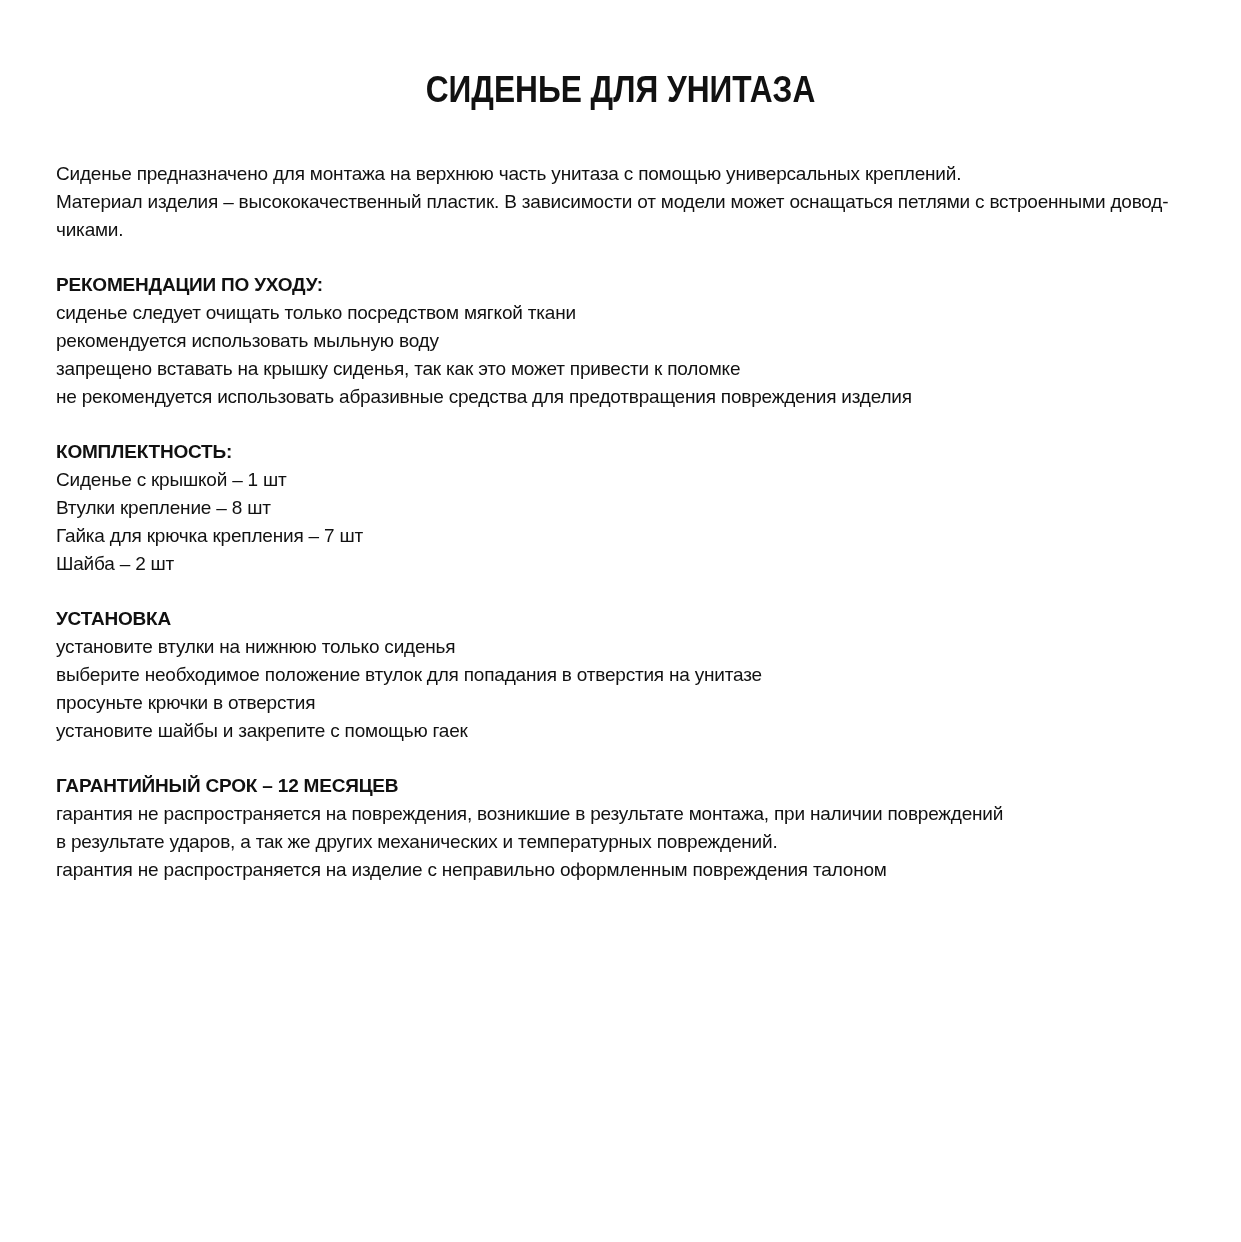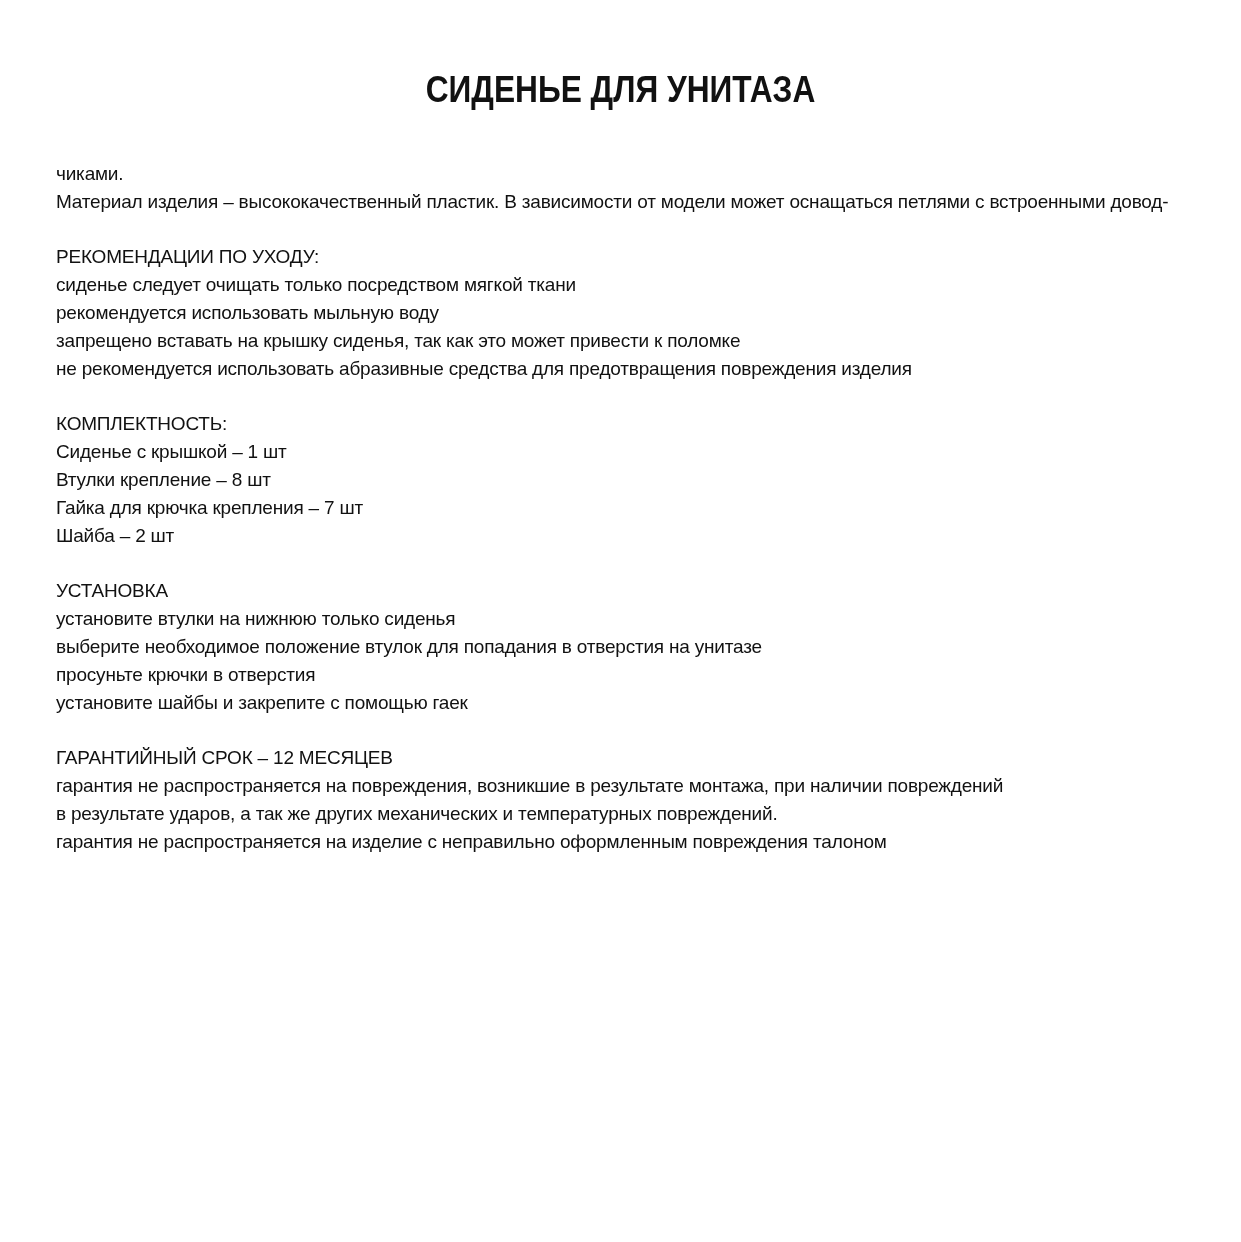--- a/index.html
+++ b/index.html
@@ -41,35 +41,36 @@
     letter-spacing: -0.2px;
     white-space: nowrap;
   }
   .section {
     margin-top: 27px;
   }
   .section-heading {
     margin: 0;
     font-size: 19px;
     line-height: 28px;
-    font-weight: 400;
+    font-weight: 700;
     letter-spacing: -0.2px;
     white-space: nowrap;
   }
 </style>
 </head>
 <body>
 
 <div class="page">
 
   <h1 class="doc-title">СИДЕНЬЕ ДЛЯ УНИТАЗА</h1>
 
   <div class="intro">
+    <p class="doc-line">Сиденье предназначено для монтажа на верхнюю часть унитаза с помощью универсальных креплений.</p>
+    <p class="doc-line">Материал изделия – высококачественный пластик. В зависимости от модели может оснащаться петлями с встроенными довод-</p>
     <p class="doc-line">чиками.</p>
-    <p class="doc-line">Материал изделия – высококачественный пластик. В зависимости от модели может оснащаться петлями с встроенными довод-</p>
   </div>
 
   <div class="section">
     <h2 class="section-heading">РЕКОМЕНДАЦИИ ПО УХОДУ:</h2>
     <p class="doc-line">сиденье следует очищать только посредством мягкой ткани</p>
     <p class="doc-line">рекомендуется использовать мыльную воду</p>
     <p class="doc-line">запрещено вставать на крышку сиденья, так как это может привести к поломке</p>
     <p class="doc-line">не рекомендуется использовать абразивные средства для предотвращения повреждения изделия</p>
   </div>
 

